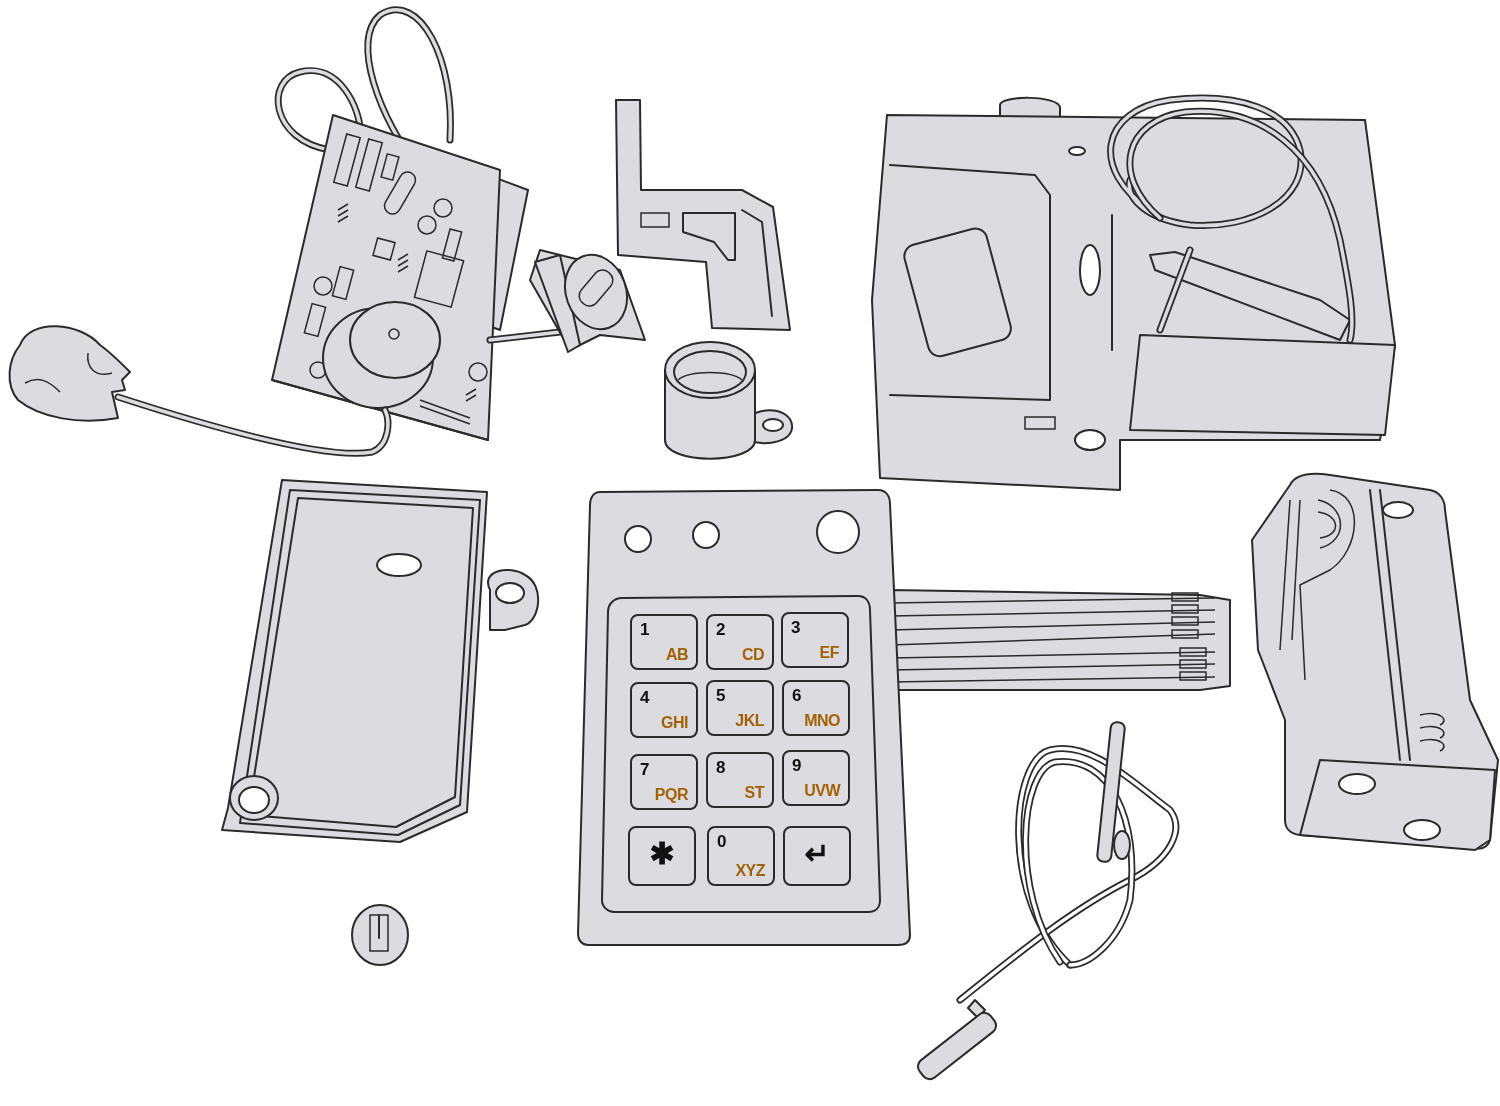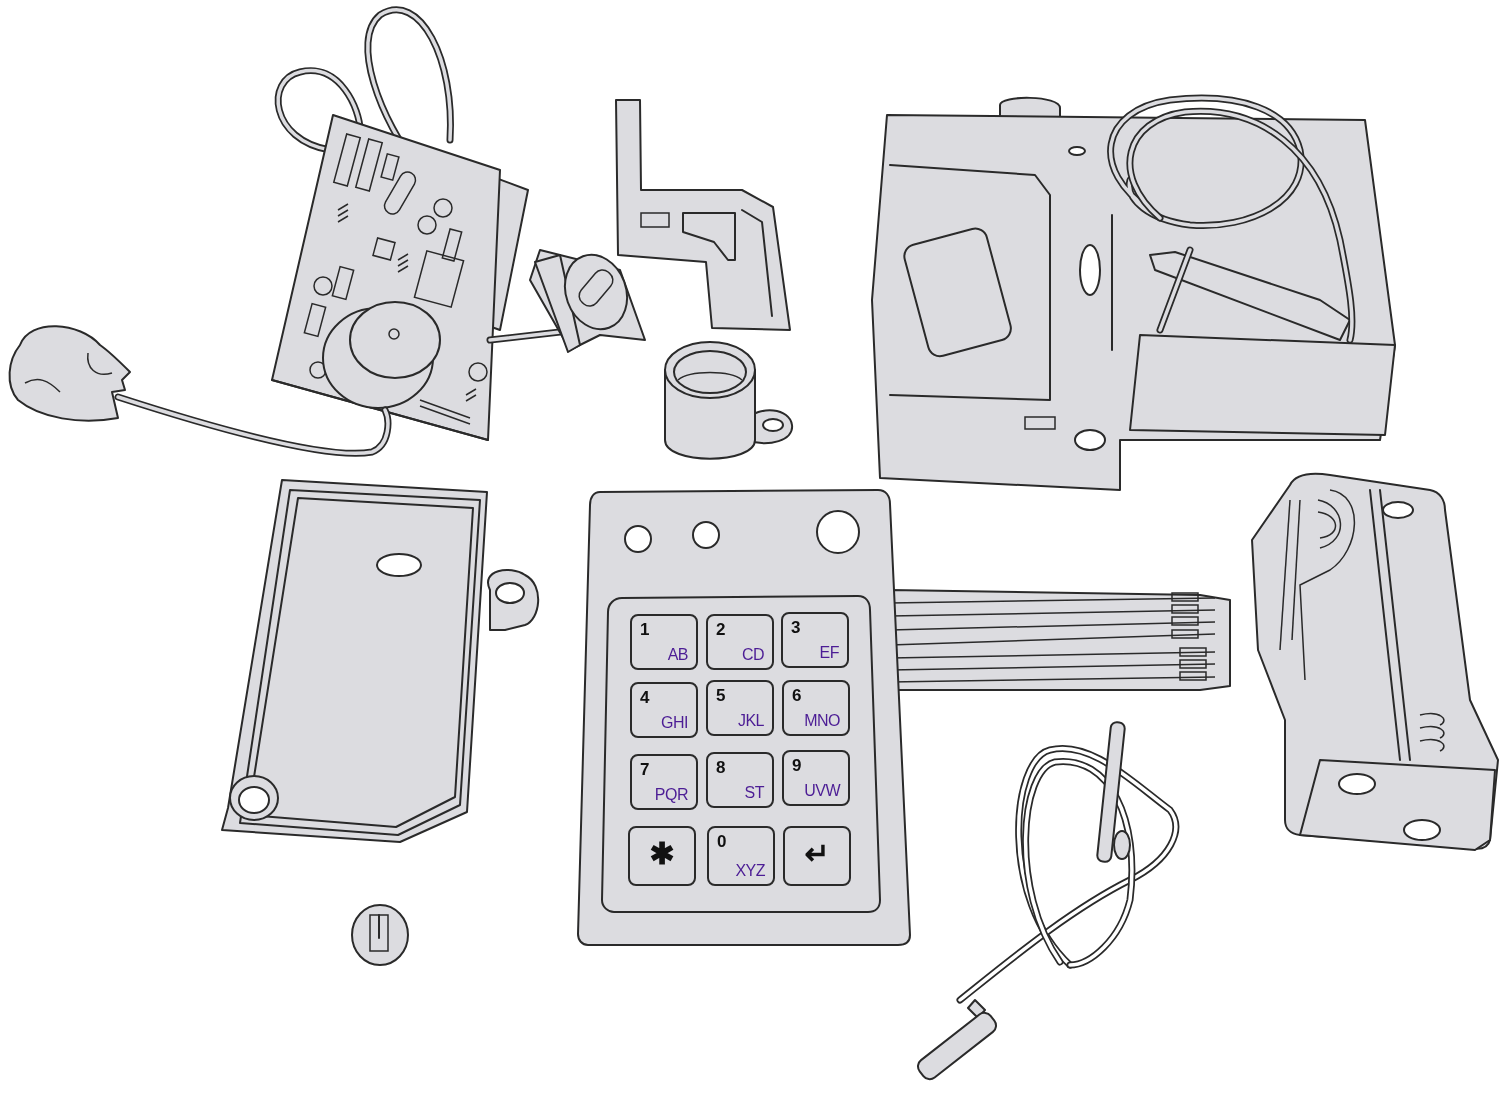--- a/index.html
+++ b/index.html
@@ -12,21 +12,21 @@
   .wire { fill: none; stroke: #2a2a2a; stroke-width: 7; stroke-linecap: round; stroke-linejoin: round; }
   .wire-in { fill: none; stroke: #dcdce0; stroke-width: 3.5; stroke-linecap: round; stroke-linejoin: round; }
   .wire-w { fill: none; stroke: #2a2a2a; stroke-width: 7; stroke-linecap: round; }
   .wire-wi { fill: none; stroke: #ffffff; stroke-width: 3.5; stroke-linecap: round; }
   .key {
     position: absolute; width: 68px; height: 56px; box-sizing: border-box;
     background: #dcdce0; border: 2px solid #2a2a2a; border-radius: 8px;
     cursor: pointer;
   }
   .key .num { position: absolute; left: 8px; top: 4px; font-weight: bold; font-size: 17px; color: #111; }
-  .key .let { position: absolute; right: 8px; bottom: 4px; font-weight: normal; font-size: 16px; color: #4c1d95; letter-spacing: -0.5px; }
+  .key .let { position: absolute; right: 8px; bottom: 4px; font-weight: bold; font-size: 16px; color: #a16207; letter-spacing: -0.5px; }
   .key .sym { position: absolute; left: 0; right: 0; top: 8px; text-align: center; font-weight: bold; font-size: 30px; color: #111; }
 </style>
 </head>
 <body>
 
 <svg class="scene" viewBox="0 0 1500 1106" xmlns="http://www.w3.org/2000/svg">
 
   <g>
 
     <path class="wire" d="M330 150 C 270 140, 265 80, 300 72 C 340 62, 360 110, 360 130"></path>

